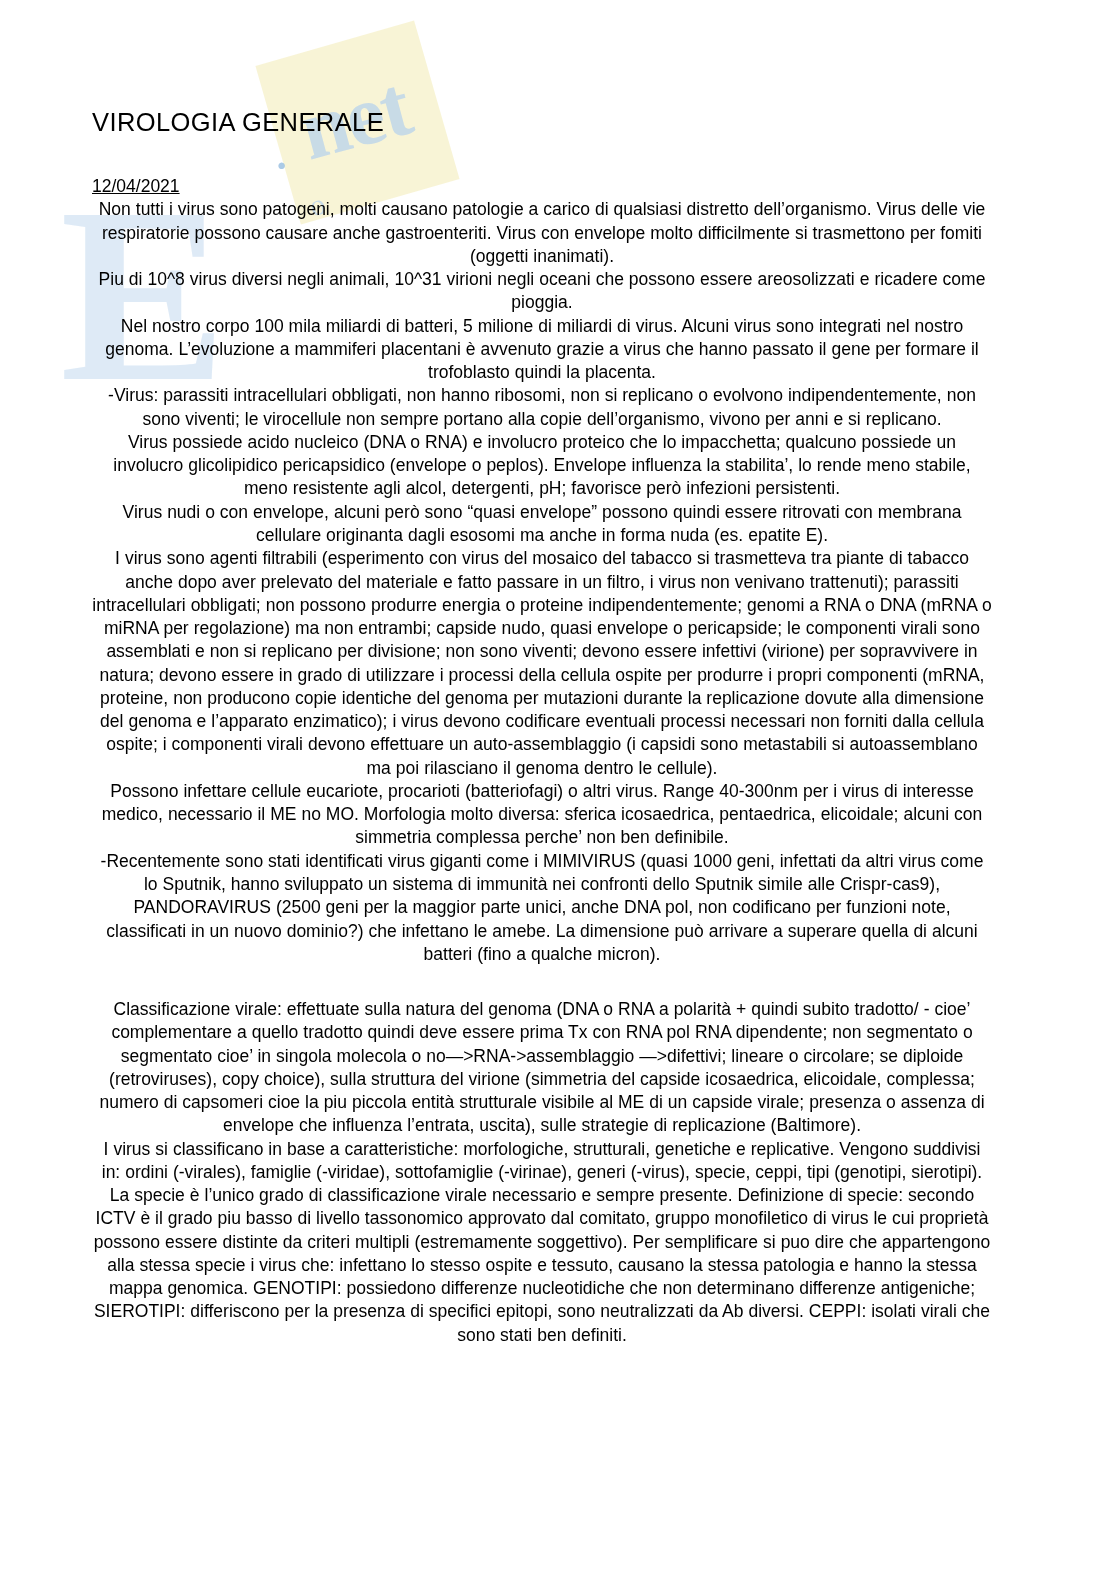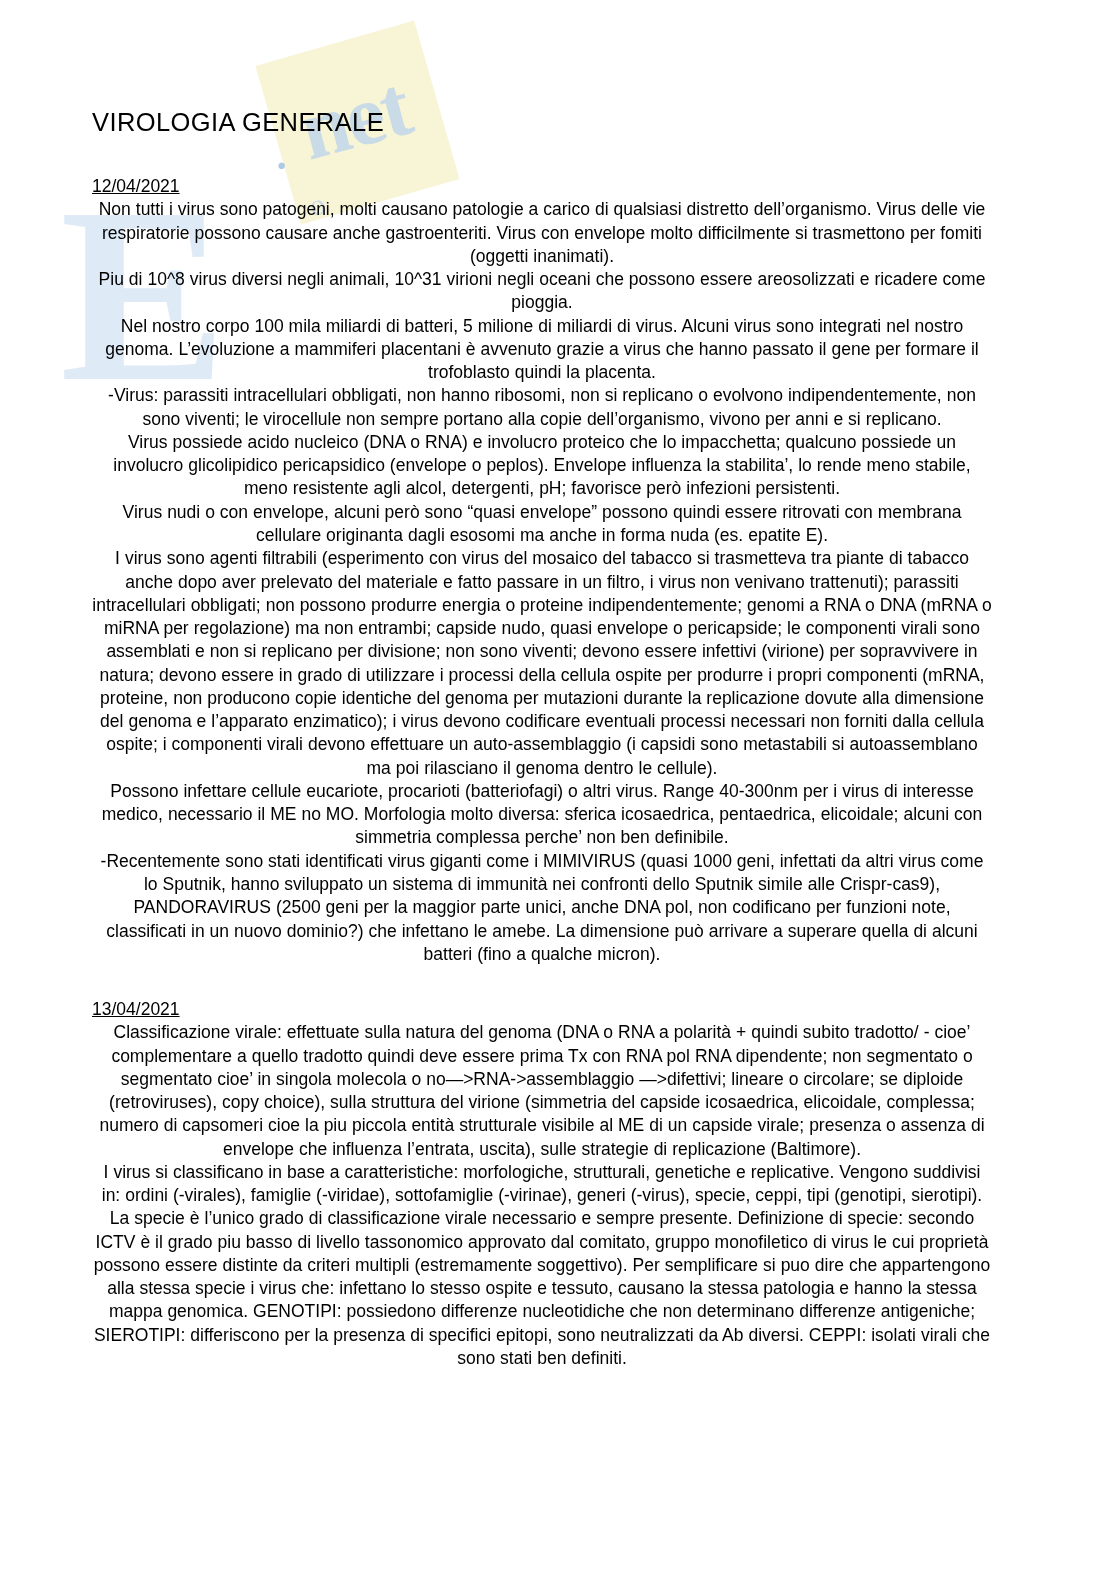--- a/index.html
+++ b/index.html
@@ -139,18 +139,17 @@
     <p class="body-par">Nel nostro corpo 100 mila miliardi di batteri, 5 milione di miliardi di virus. Alcuni virus sono integrati nel nostro genoma. L’evoluzione a mammiferi placentani è avvenuto grazie a virus che hanno passato il gene per formare il trofoblasto quindi la placenta.</p>
     <p class="body-par">-Virus: parassiti intracellulari obbligati, non hanno ribosomi, non si replicano o evolvono indipendentemente, non sono viventi; le virocellule non sempre portano alla copie dell’organismo, vivono per anni e si replicano.</p>
     <p class="body-par">Virus possiede acido nucleico (DNA o RNA) e involucro proteico che lo impacchetta; qualcuno possiede un involucro glicolipidico pericapsidico (envelope o peplos). Envelope influenza la stabilita’, lo rende meno stabile, meno resistente agli alcol, detergenti, pH; favorisce però infezioni persistenti.</p>
     <p class="body-par">Virus nudi o con envelope, alcuni però sono “quasi envelope” possono quindi essere ritrovati con membrana cellulare originanta dagli esosomi ma anche in forma nuda (es. epatite E).</p>
     <p class="body-par">I virus sono agenti filtrabili (esperimento con virus del mosaico del tabacco si trasmetteva tra piante di tabacco anche dopo aver prelevato del materiale e fatto passare in un filtro, i virus non venivano trattenuti); parassiti intracellulari obbligati; non possono produrre energia o proteine indipendentemente; genomi a RNA o DNA (mRNA o miRNA per regolazione) ma non entrambi; capside nudo, quasi envelope o pericapside; le componenti virali sono assemblati e non si replicano per divisione; non sono viventi; devono essere infettivi (virione) per sopravvivere in natura; devono essere in grado di utilizzare i processi della cellula ospite per produrre i propri componenti (mRNA, proteine, non producono copie identiche del genoma per mutazioni durante la replicazione dovute alla dimensione del genoma e l’apparato enzimatico); i virus devono codificare eventuali processi necessari non forniti dalla cellula ospite; i componenti virali devono effettuare un auto-assemblaggio (i capsidi sono metastabili si autoassemblano ma poi rilasciano il genoma dentro le cellule).</p>
     <p class="body-par">Possono infettare cellule eucariote, procarioti (batteriofagi) o altri virus. Range 40-300nm per i virus di interesse medico, necessario il ME no MO. Morfologia molto diversa: sferica icosaedrica, pentaedrica, elicoidale; alcuni con simmetria complessa perche’ non ben definibile.</p>
     <p class="body-par">-Recentemente sono stati identificati virus giganti come i MIMIVIRUS (quasi 1000 geni, infettati da altri virus come lo Sputnik, hanno sviluppato un sistema di immunità nei confronti dello Sputnik simile alle Crispr-cas9), PANDORAVIRUS (2500 geni per la maggior parte unici, anche DNA pol, non codificano per funzioni note, classificati in un nuovo dominio?) che infettano le amebe. La dimensione può arrivare a superare quella di alcuni batteri (fino a qualche micron).</p>
 
     <div class="section-gap"></div>
 
-    <div class="date-line" style="margin-top:0">13/04/2021</div>
     <p class="body-par">Classificazione virale: effettuate sulla natura del genoma (DNA o RNA a polarità + quindi subito tradotto/ - cioe’ complementare a quello tradotto quindi deve essere prima Tx con RNA pol RNA dipendente; non segmentato o segmentato cioe’ in singola molecola o no—&gt;RNA-&gt;assemblaggio —&gt;difettivi; lineare o circolare; se diploide (retroviruses), copy choice), sulla struttura del virione (simmetria del capside icosaedrica, elicoidale, complessa; numero di capsomeri cioe la piu piccola entità strutturale visibile al ME di un capside virale; presenza o assenza di envelope che influenza l’entrata, uscita), sulle strategie di replicazione (Baltimore).</p>
     <p class="body-par">I virus si classificano in base a caratteristiche: morfologiche, strutturali, genetiche e replicative. Vengono suddivisi in: ordini (-virales), famiglie (-viridae), sottofamiglie (-virinae), generi (-virus), specie, ceppi, tipi (genotipi, sierotipi). La specie è l’unico grado di classificazione virale necessario e sempre presente. Definizione di specie: secondo ICTV è il grado piu basso di livello tassonomico approvato dal comitato, gruppo monofiletico di virus le cui proprietà possono essere distinte da criteri multipli (estremamente soggettivo). Per semplificare si puo dire che appartengono alla stessa specie i virus che: infettano lo stesso ospite e tessuto, causano la stessa patologia e hanno la stessa mappa genomica. GENOTIPI: possiedono differenze nucleotidiche che non determinano differenze antigeniche; SIEROTIPI: differiscono per la presenza di specifici epitopi, sono neutralizzati da Ab diversi. CEPPI: isolati virali che sono stati ben definiti.</p>
 
   </div>
 </div>
 
 </body></html>

